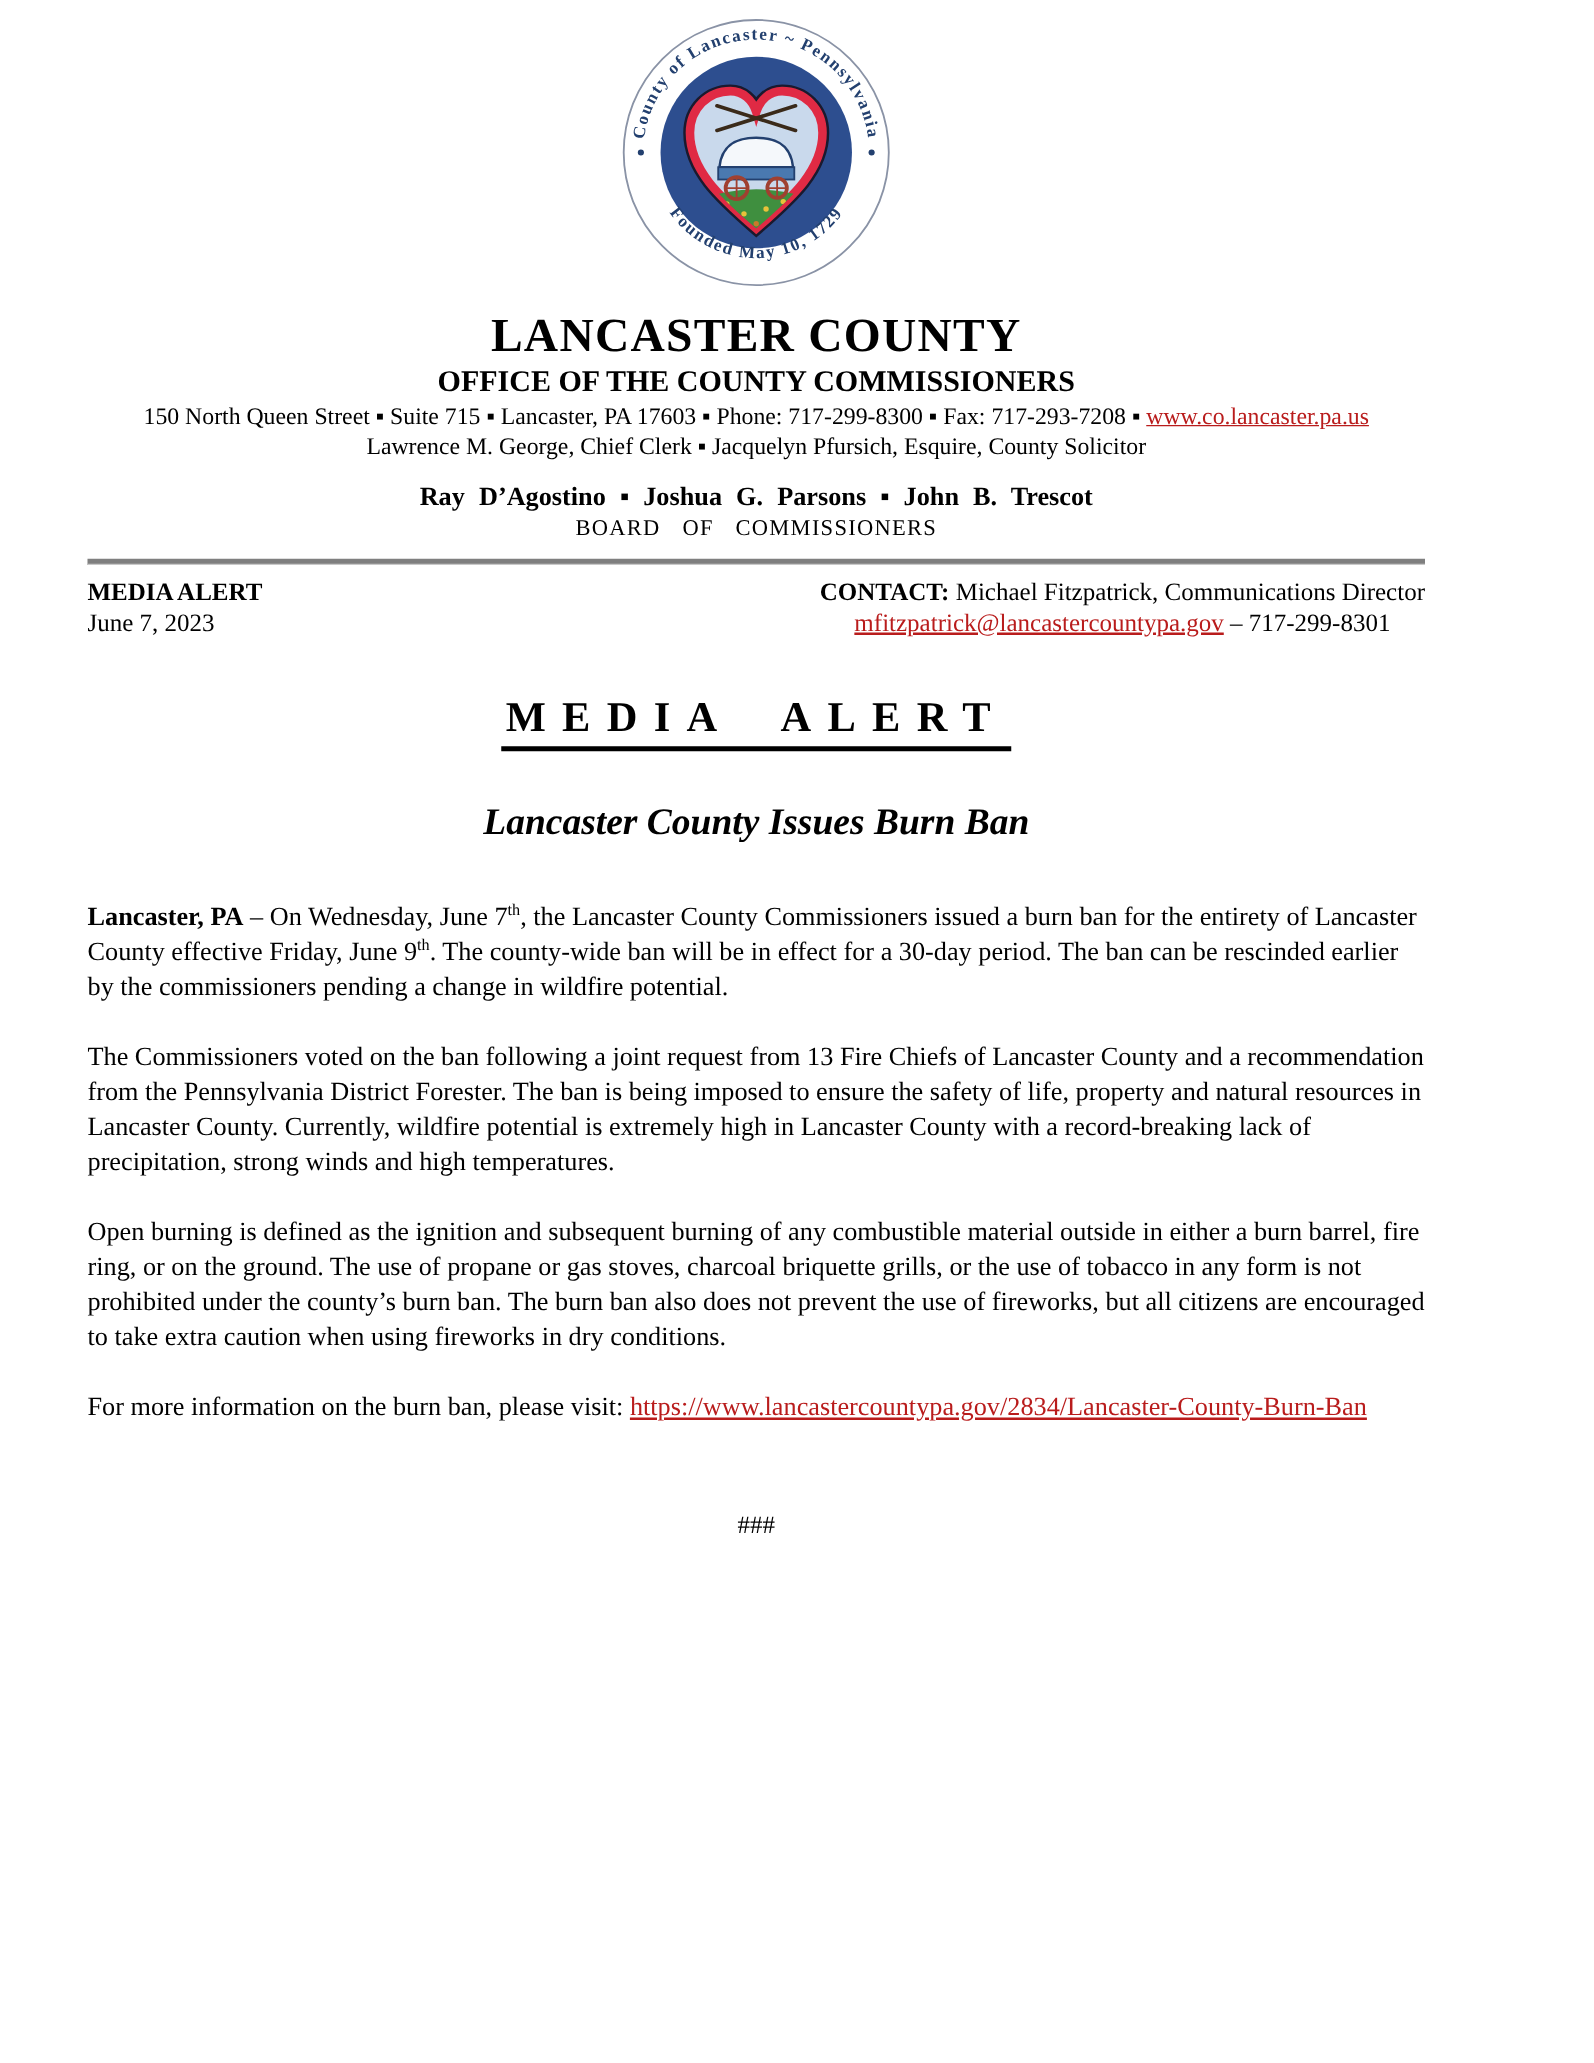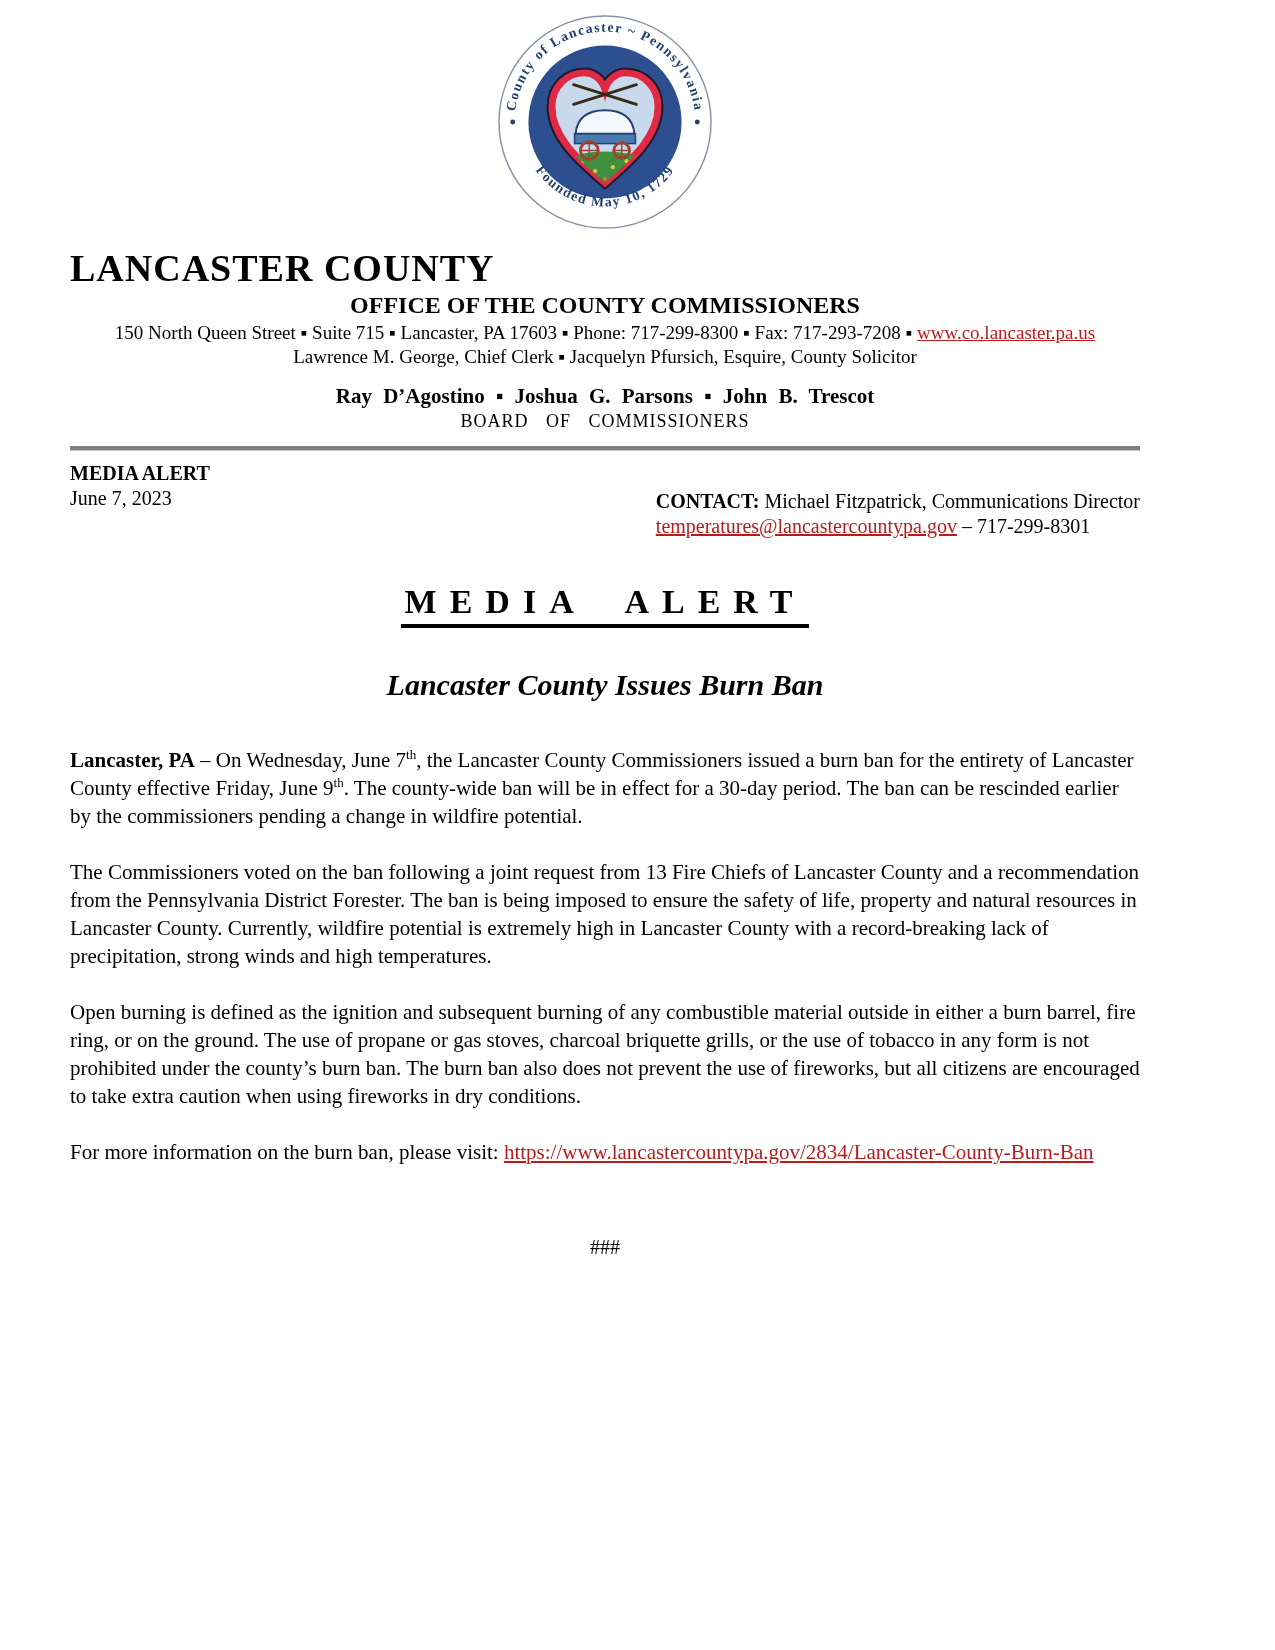--- a/index.html
+++ b/index.html
@@ -7,32 +7,32 @@
     width:1275px; height:1650px; margin:0 auto; background:#ffffff;
     font-family:"Liberation Serif", serif; color:#000; position:relative;
     overflow:hidden;
   }
   .content { padding:0 135px 0 70px; }
 
   .seal-wrap { text-align:center; padding-top:14px; }
   .seal-svg { display:inline-block; }
   .seal-arc-text { font-family:"Liberation Serif", serif; font-weight:bold; letter-spacing:1.5px; fill:#23406f; }
 
-  .org-name { font-size:38px; font-weight:bold; letter-spacing:1px; margin-top:12px; }
+  .org-name { text-align:center; font-size:38px; font-weight:bold; letter-spacing:1px; margin-top:12px; }
   .office   { text-align:center; font-size:24px; font-weight:bold; margin-top:2px; }
   .address  { text-align:center; font-size:19px; margin-top:3px; }
   .clerks   { text-align:center; font-size:19px; margin-top:2px; }
   .commissioners { text-align:center; font-size:21px; font-weight:bold; margin-top:16px; word-spacing:6px; }
   .board    { text-align:center; font-size:18px; margin-top:2px; word-spacing:12px; letter-spacing:1px; }
 
   .rule { border:none; height:4px; background:#7f7f7f; border-bottom:1px solid #c9c9c9; margin:14px 0 10px 0; }
 
   .info-row { display:flex; justify-content:space-between; font-size:20px; line-height:25px; }
   .info-left { text-align:left; }
-  .info-right { text-align:left;margin-top:28px; }
+  .info-right { text-align:center; }
   .bold { font-weight:bold; }
 
   a.link { color:#b91c1c; text-decoration:underline; cursor:pointer; }
 
   .title-block { text-align:center; margin-top:44px; }
   .title-inner {
     display:inline-block; font-size:34px; font-weight:bold;
     letter-spacing:13px; word-spacing:20px;
     border-bottom:4px solid #000; padding:0 4px 3px 4px;
   }
@@ -112,21 +112,21 @@
 
     <hr class="rule">
 
     <div class="info-row">
       <div class="info-left">
         <div class="bold">MEDIA ALERT</div>
         <div>June 7, 2023</div>
       </div>
       <div class="info-right">
         <div><span class="bold">CONTACT:</span><span> Michael Fitzpatrick, Communications Director</span></div>
-        <div><a class="link">temperatures@lancastercountypa.gov</a><span> – 717-299-8301</span></div>
+        <div><a class="link">mfitzpatrick@lancastercountypa.gov</a><span> – 717-299-8301</span></div>
       </div>
     </div>
 
     <div class="title-block">
       <span class="title-inner">MEDIA ALERT</span>
     </div>
     <div class="subtitle">Lancaster County Issues Burn Ban</div>
 
     <div class="body-text">
       <p><span class="bold">Lancaster, PA</span><span> – On Wednesday, June 7</span><sup class="ord">th</sup><span>, the Lancaster County Commissioners issued a burn ban for the entirety of Lancaster County effective Friday, June 9</span><sup class="ord">th</sup><span>. The county-wide ban will be in effect for a 30-day period. The ban can be rescinded earlier by the commissioners pending a change in wildfire potential.</span></p>

